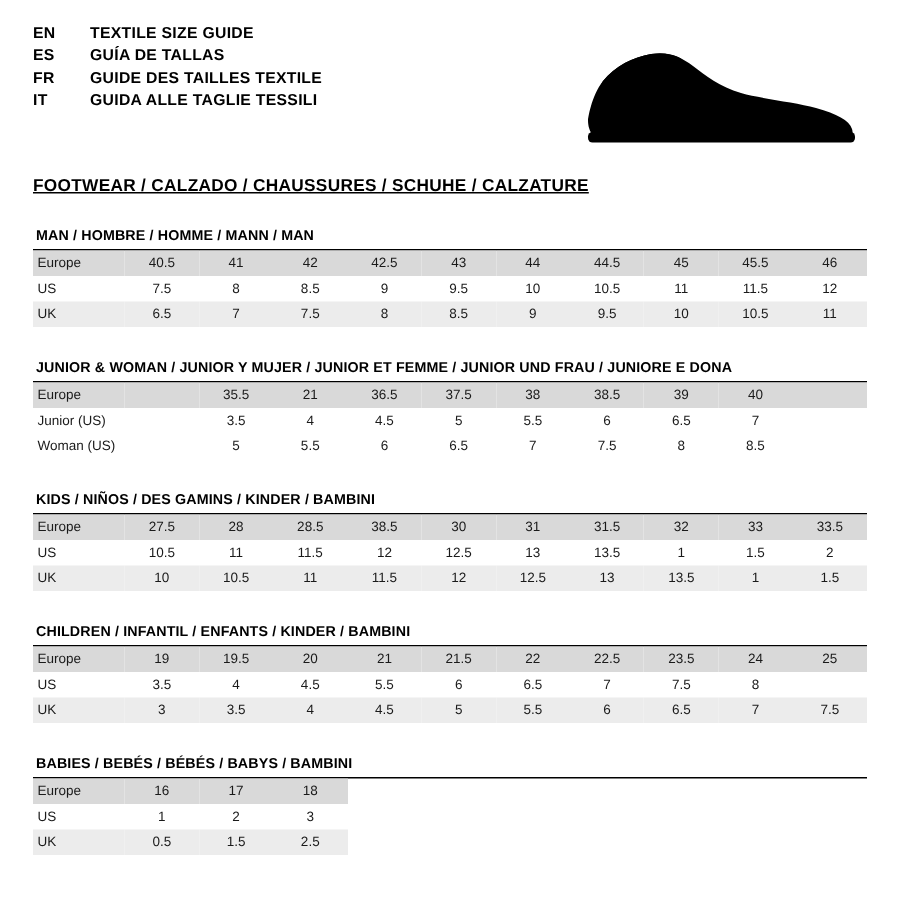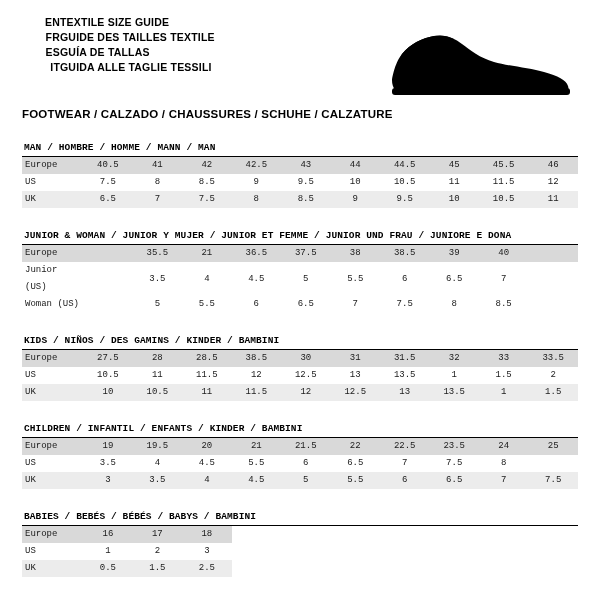--- a/index.html
+++ b/index.html
@@ -33,41 +33,41 @@
   .lang-table td {
     font-size: 10.5px;
     font-weight: bold;
     letter-spacing: 0.2px;
     padding: 0 0 3px 0;
     vertical-align: top;
     line-height: 12px;
   }
   .lang-code {
     width: 38px;
-    text-align: right;
   }
   .shoe {
     position: absolute;
     right: 4px;
     top: 8px;
     width: 190px;
     height: 78px;
   }
 
   .footwear-title {
     font-size: 11.5px;
     font-weight: bold;
     letter-spacing: 0.2px;
+    margin-top: 10px;
     margin-bottom: 0;
+    text-decoration: underline;
   }
 
   
   .section {
     margin-top: 22px;
-    font-family: Liberation Mono, monospace;
   }
   .section-title {
     font-size: 9.5px;
     font-weight: bold;
     letter-spacing: 0.1px;
     padding: 0 0 3px 2px;
     border-bottom: 1px solid #000000;
   }
   table.sizes {
     border-collapse: collapse;
@@ -102,26 +102,26 @@
 <div class="page">
 
   <div class="header">
     <table class="lang-table">
       <tbody>
         <tr>
           <td class="lang-code">EN</td>
           <td>TEXTILE SIZE GUIDE</td>
         </tr>
         <tr>
+          <td class="lang-code">ES</td>
+          <td>GUÍA DE TALLAS</td>
+        </tr>
+        <tr>
           <td class="lang-code">FR</td>
           <td>GUIDE DES TAILLES TEXTILE</td>
-        </tr>
-        <tr>
-          <td class="lang-code">ES</td>
-          <td>GUÍA DE TALLAS</td>
         </tr>
         <tr>
           <td class="lang-code">IT</td>
           <td>GUIDA ALLE TAGLIE TESSILI</td>
         </tr>
       </tbody>
     </table>
 
     <svg class="shoe" viewBox="0 0 190 78">
       <path fill="#000000" d="M8,56 C8,56 10,40 18,30 C26,20 38,14 50,12 C62,10 70,14 78,20 C86,26 96,34 110,38 C124,42 146,44 160,48 C174,52 182,56 184,62 C186,68 180,70 168,70 L22,70 C12,70 8,64 8,56 Z"></path>

